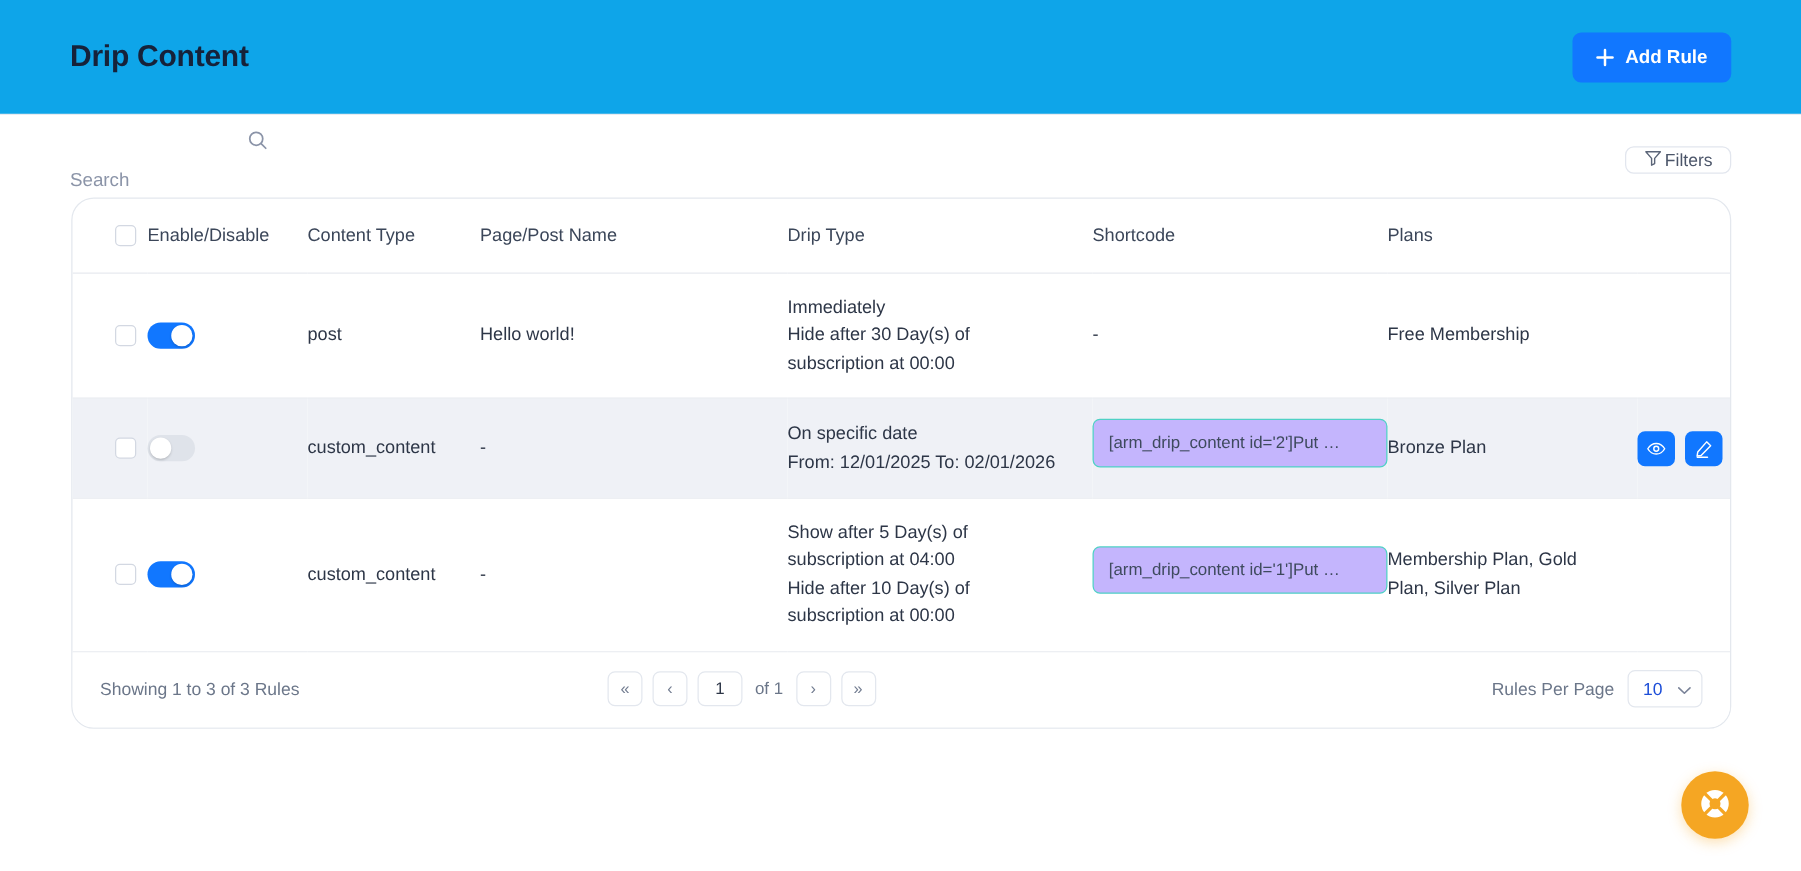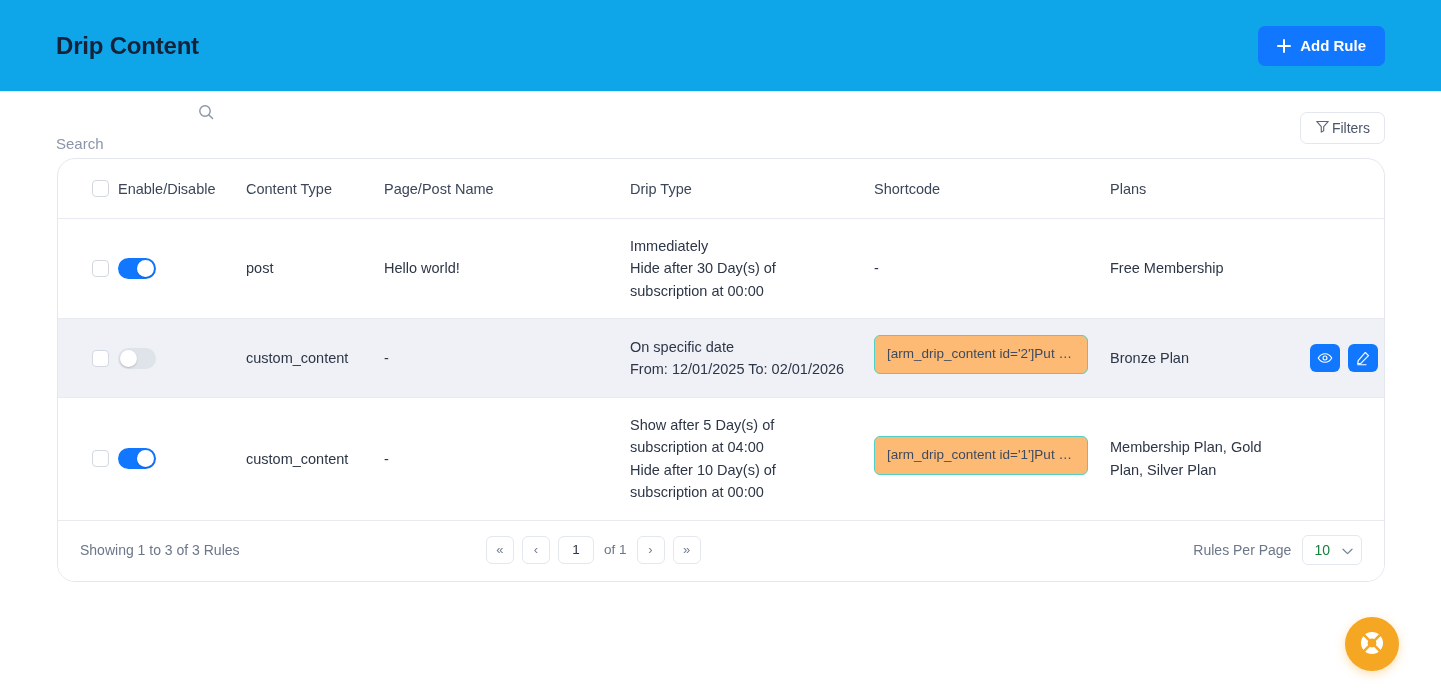--- a/index.html
+++ b/index.html
@@ -81,21 +81,21 @@
   }
   .search-input::placeholder { color: #8b94a8; }
   .toolbar-spacer { flex: 1; }
   .filters-btn {
     display: inline-flex;
     align-items: center;
     gap: 2px;
     border: 1px solid #e2e6ee;
     background: #fff;
     border-radius: 7px;
-    height: 32px;
+    height: 22px;
     padding: 0 14px;
     font-size: 14px;
     color: #4b5569;
     font-family: "Liberation Sans", sans-serif;
     cursor: pointer;
     justify-content: center;
   }
 
   
   .table-card {
@@ -168,25 +168,25 @@
     box-shadow: 0 1px 2px rgba(0,0,0,.18);
   }
   .toggle.on  .knob { right: 2px; }
   .toggle.off .knob { left: 2px; }
 
   
   .shortcode-box {
     display: inline-block;
     border: 1px solid #4fd1c5;
     border-radius: 6px;
-    background: #fdba74;
+    background: #c4b5fd;
     color: #3e4a5e;
     font-size: 13.5px;
     padding: 8px 12px;
-    width: 214px;
+    width: 236px;
     white-space: nowrap;
     overflow: hidden;
     text-overflow: ellipsis;
     cursor: pointer;
   }
 
   
   .actions {
     display: flex;
     gap: 8px;
@@ -258,21 +258,21 @@
     gap: 11px;
     margin-left: auto;
   }
   .per-page-label { font-size: 14px; color: #6b7689; }
   .per-page-select {
     border: 1px solid #e3e7ee;
     border-radius: 6px;
     height: 30px;
     padding: 0 8px 0 11px;
     font-size: 14px;
-    color: #15803d;
+    color: #1d4ed8;
     background: #fff;
     font-family: "Liberation Sans", sans-serif;
     display: inline-flex;
     align-items: center;
     gap: 12px;
     cursor: pointer;
   }
 
   
   .help-fab {

